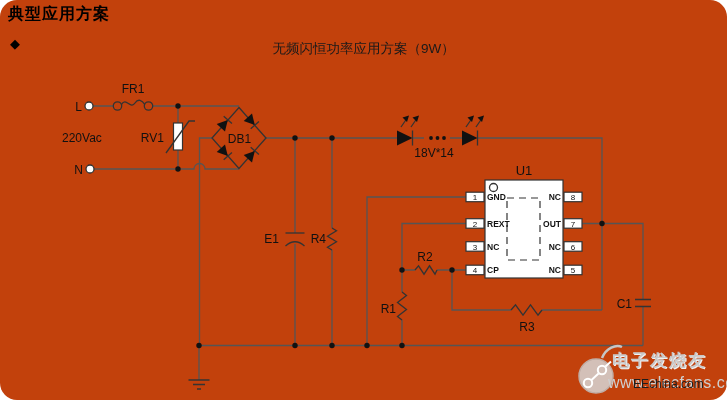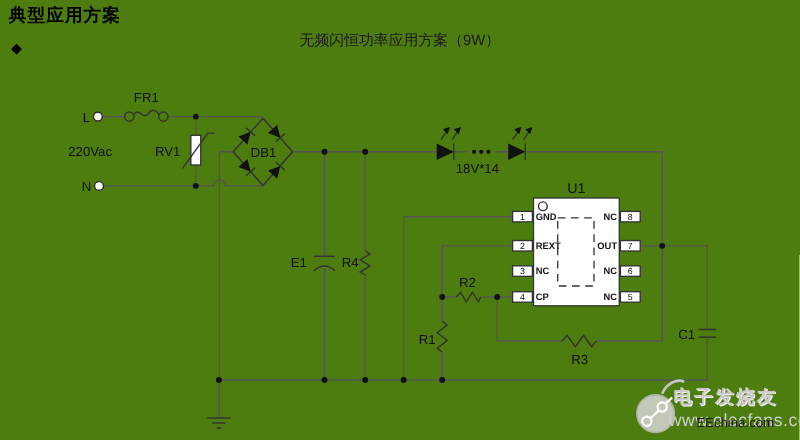--- a/index.html
+++ b/index.html
@@ -1,21 +1,21 @@
 <!DOCTYPE html>
 <html><head>
 <meta charset="utf-8">
 <style>
   html,body{margin:0;padding:0;background:#ffffff;}
-  .page{position:relative;width:727px;height:400px;background:#4d7c0f;overflow:hidden;
-        font-family:"Liberation Sans","DejaVu Sans",sans-serif;color:#111;}
+  .page{position:relative;width:727px;height:400px;background:#c2410c;overflow:hidden;
+        font-family:"Liberation Sans","DejaVu Sans",sans-serif;color:#111;border-radius:17px;}
   .doc-title{position:absolute;left:8px;top:4px;font-size:16px;font-weight:bold;
              letter-spacing:1px;color:#000;}
   .bullet{position:absolute;left:10px;top:36px;font-size:13px;color:#000;}
-  .caption{position:absolute;left:0;top:28px;width:727px;text-align:center;
+  .caption{position:absolute;left:0;top:40px;width:727px;text-align:center;
            font-size:13.5px;color:#1a1a1a;}
   svg.circuit{position:absolute;left:0;top:0;}
   .wire{stroke:#555;stroke-width:1.3;fill:none;}
   .sym{stroke:#333;stroke-width:1.3;fill:none;}
   .symfill{fill:#111;stroke:none;}
   .box{fill:#fff;stroke:#333;stroke-width:1.2;}
   .dash{fill:none;stroke:#333;stroke-width:1.2;stroke-dasharray:7 5;}
   .dot{fill:#111;stroke:none;}
   .term{fill:#fff;stroke:#333;stroke-width:1.3;}
   text.lbl{font-family:"Liberation Sans","DejaVu Sans",sans-serif;font-size:12px;fill:#111;}

